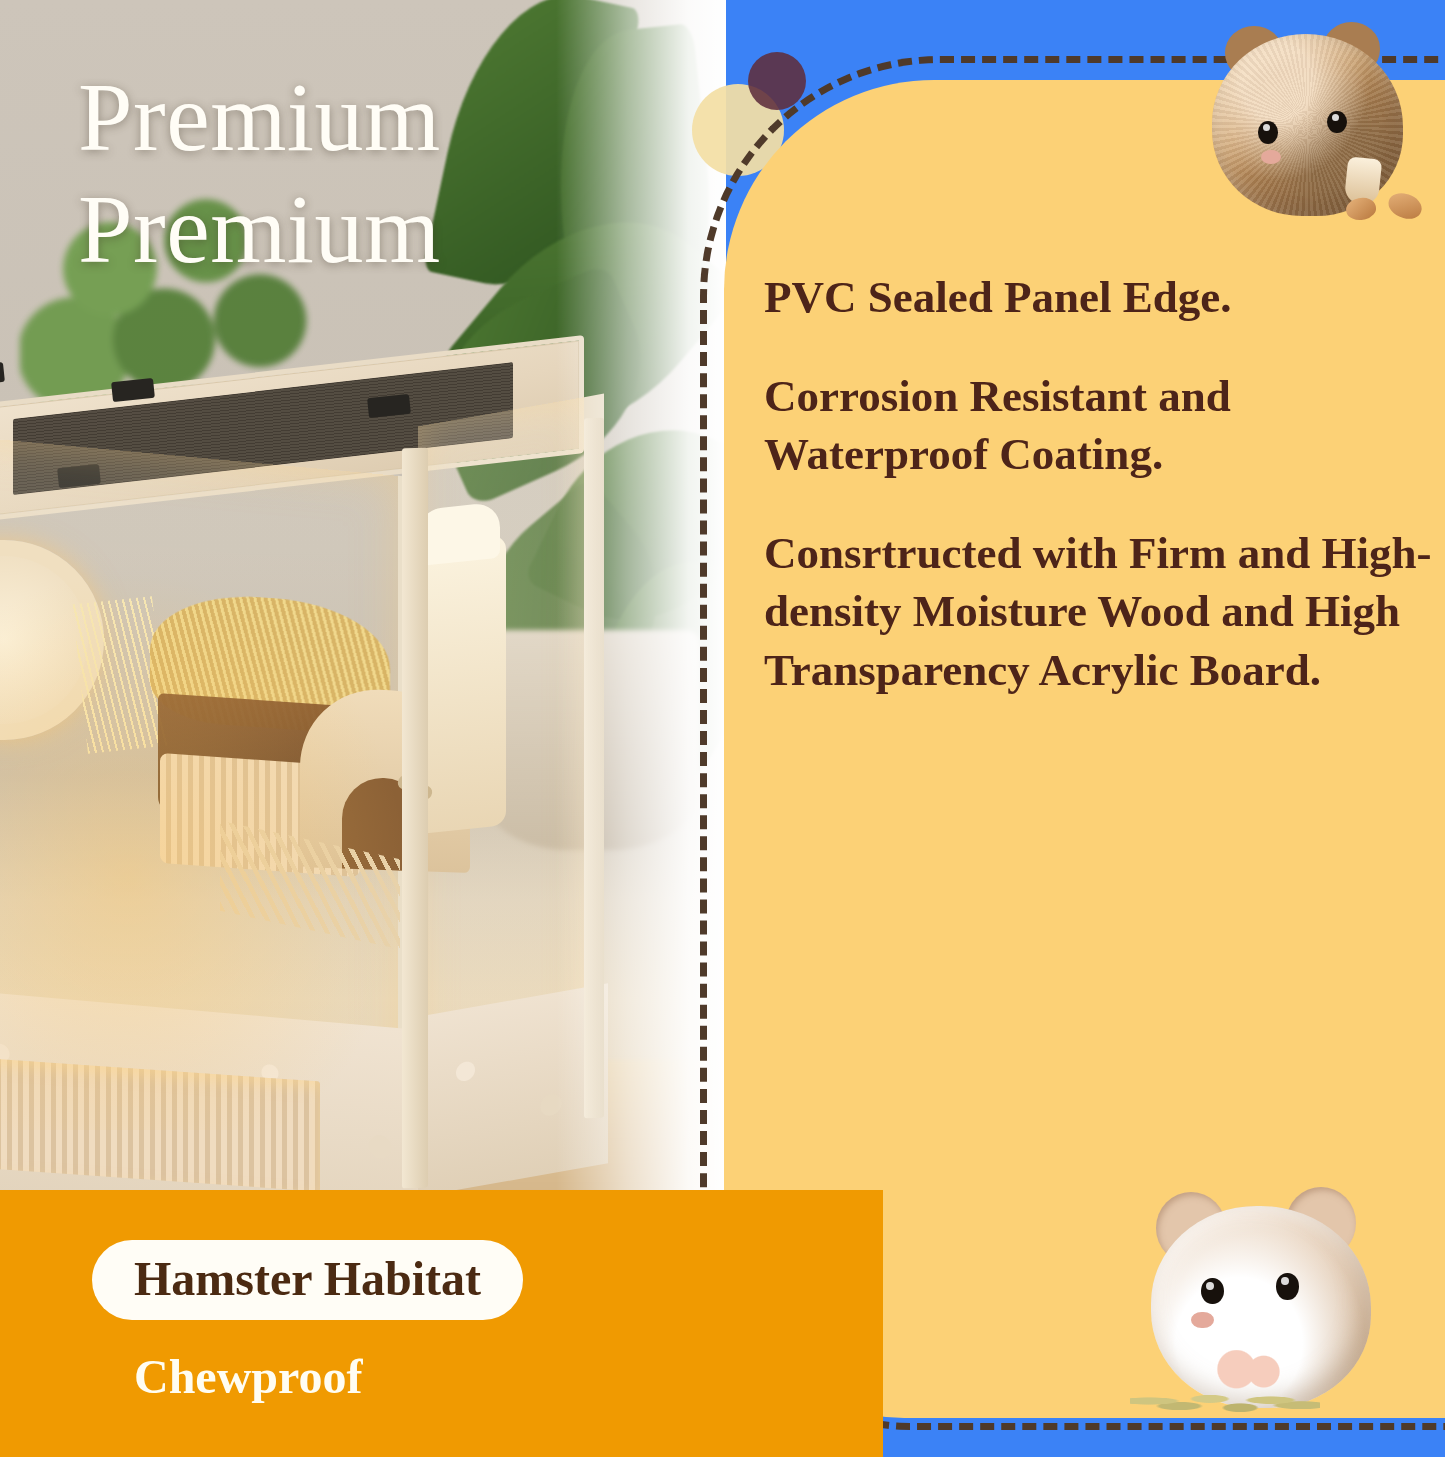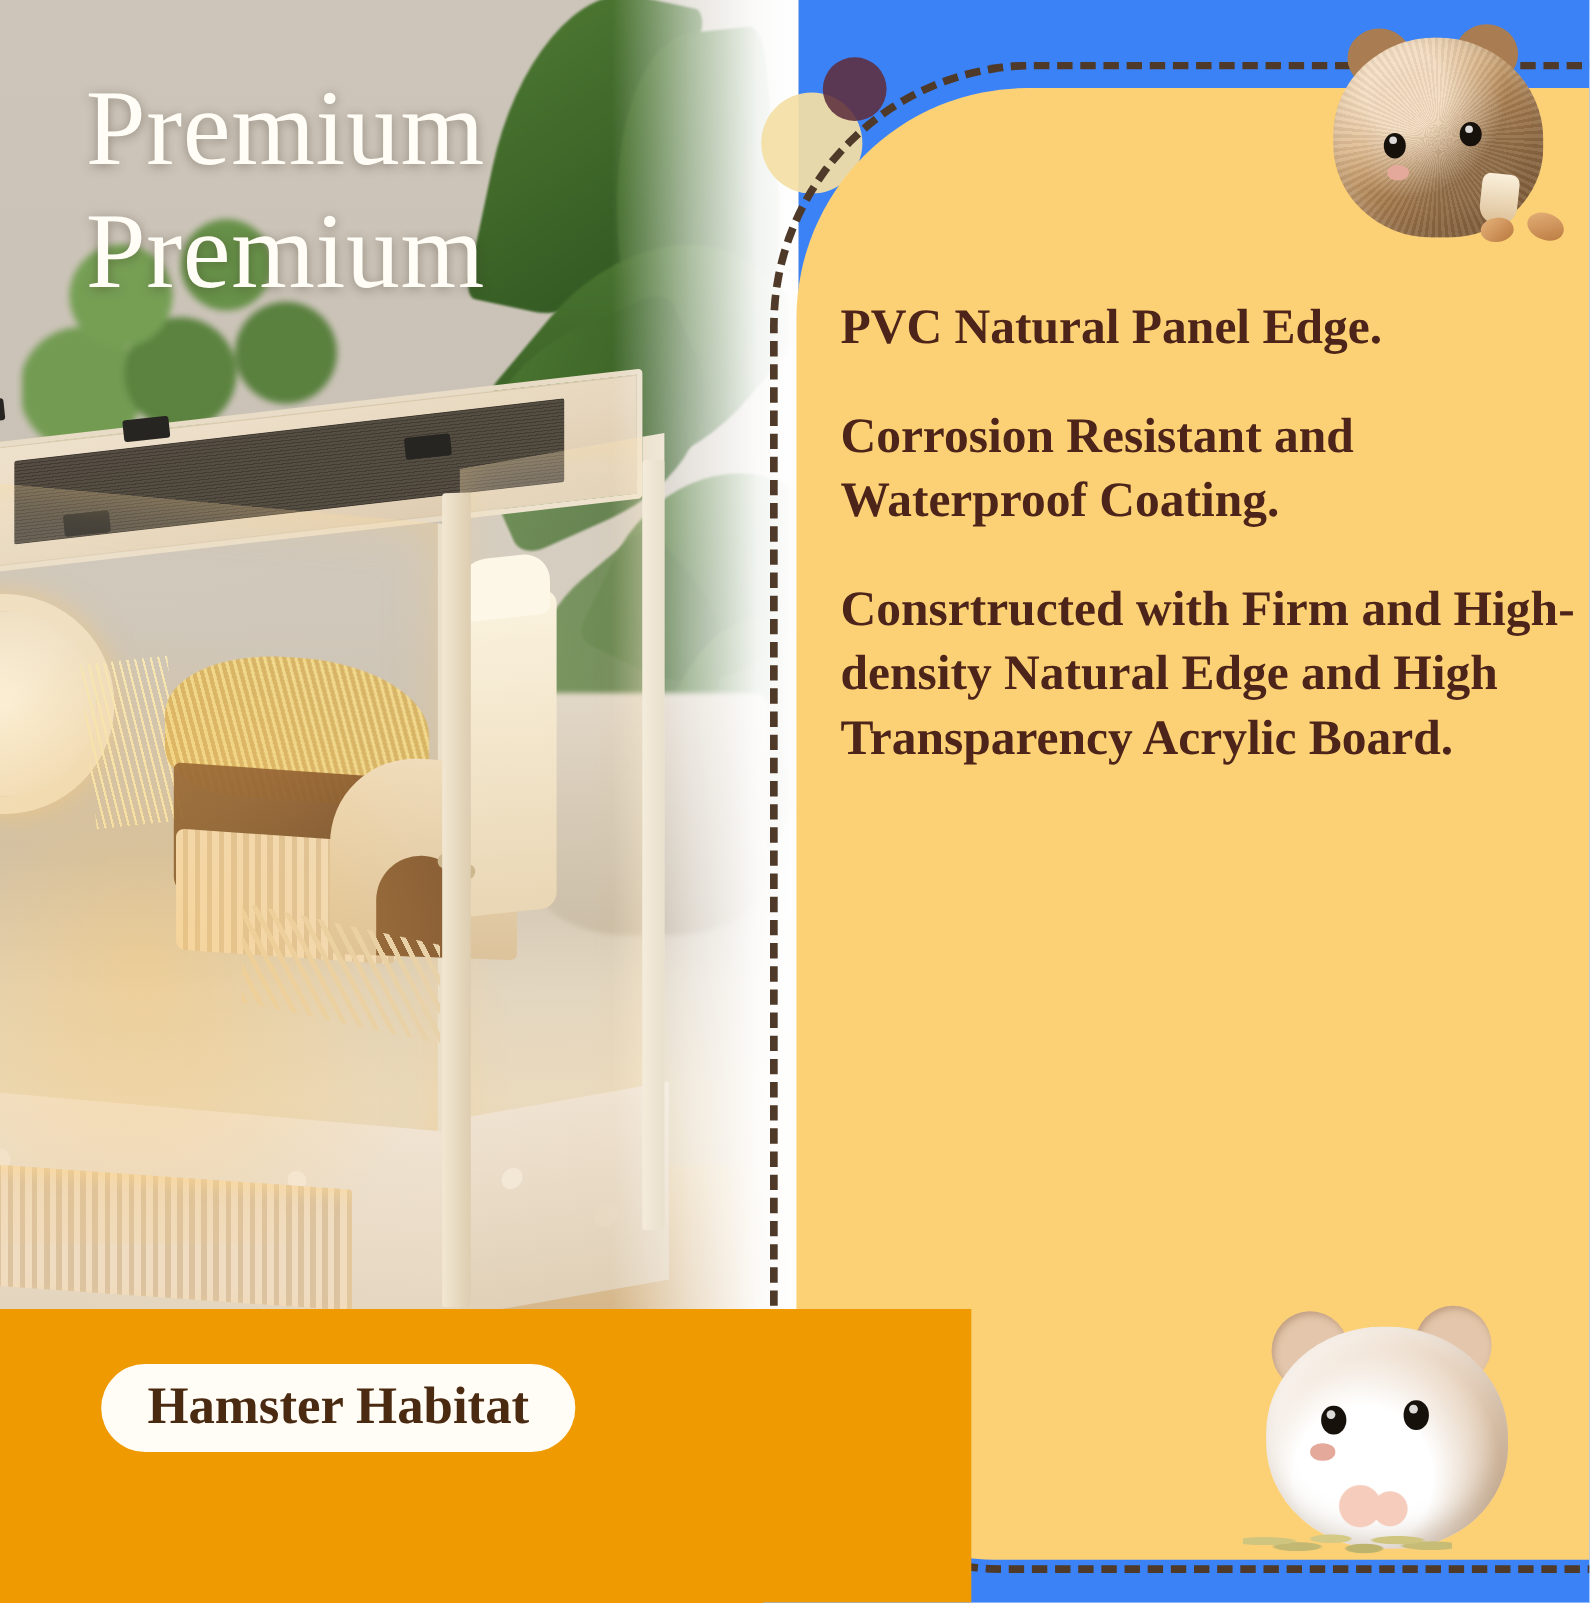--- a/index.html
+++ b/index.html
@@ -377,30 +377,31 @@
     <span class="ln">Premium</span>
   </div>
 
   <div class="circle-yellow"></div>
   <div class="circle-maroon"></div>
 
   <div class="dashed-frame"></div>
 
   <div class="panel"></div>
   <div class="panel-text">
-    <p>PVC Natural Panel Edge.</p>
+    <p>PVC Sealed Panel Edge.</p>
     <p>Corrosion Resistant and Waterproof Coating.</p>
-    <p>Consrtructed with Firm and High-density Natural Edge and High Transparency Acrylic Board.</p>
+    <p>Consrtructed with Firm and High-density Moisture Wood and High Transparency Acrylic Board.</p>
   </div>
 
   <div class="footer-bar"></div>
   <div class="pill-overflow">Hamster Habitat</div>
   <div class="pill">
     <div class="pill-label">Hamster Habitat</div>
   </div>
+  <div class="sub-label">Chewproof</div>
 
   <div class="hamster ham-top ham-golden">
     <div class="ham-body">
       <div class="ear ear-l"></div>
       <div class="ear ear-r"></div>
       <div class="fur"></div>
       <div class="eye eye-l"></div>
       <div class="eye eye-r"></div>
       <div class="nose"></div>
       <div class="food"></div>

